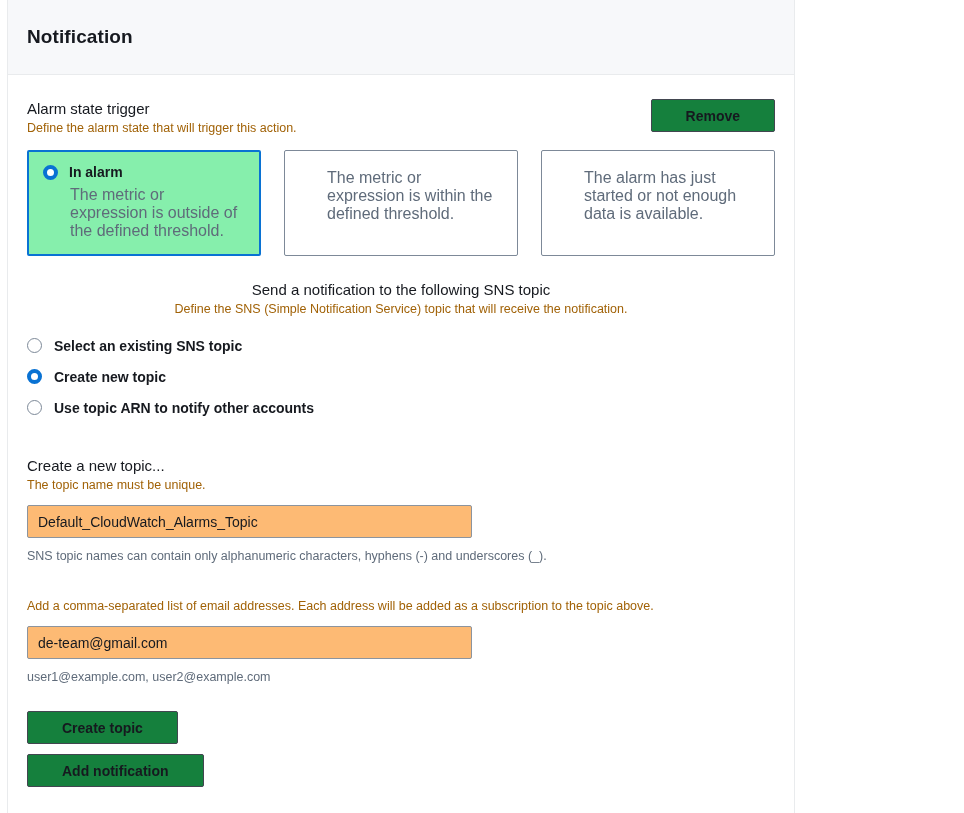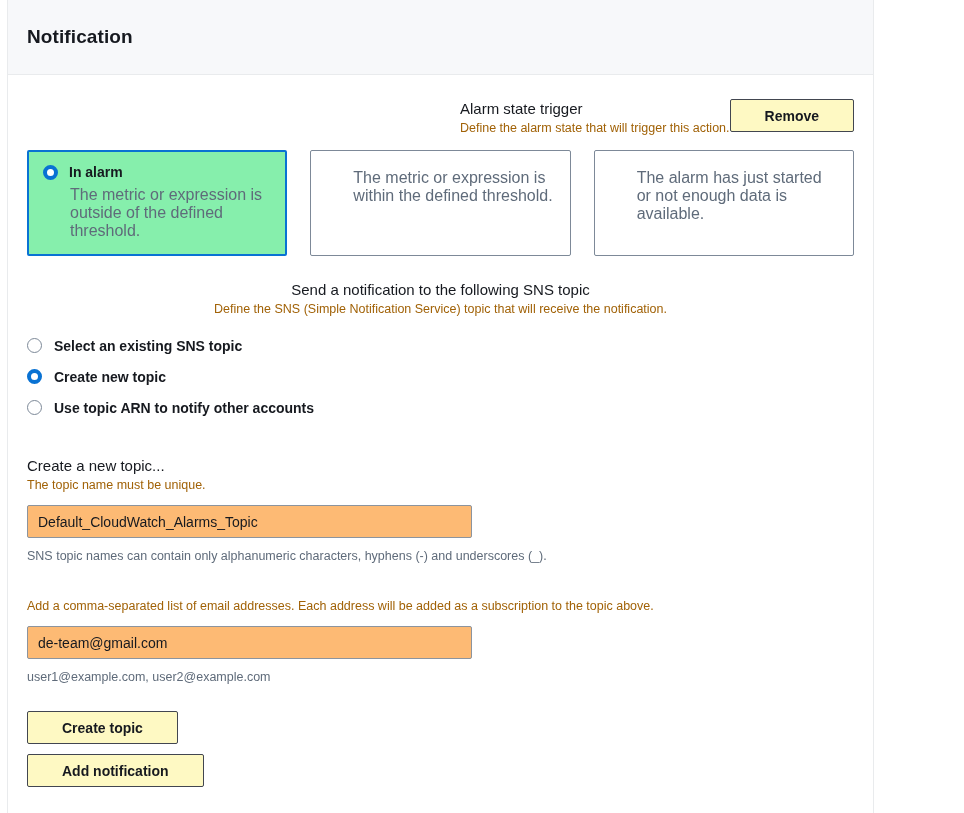--- a/index.html
+++ b/index.html
@@ -5,44 +5,44 @@
   * { box-sizing: border-box; }
   html, body {
     margin: 0; padding: 0;
     background: #ffffff;
     font-family: "Liberation Sans", sans-serif;
   }
   body { width: 964px; height: 813px; overflow: hidden; }
 
   .panel {
     position: absolute;
-    left: 7px; top: 0; width: 867px; height: 813px;
+    left: 7px; top: 0; width: 788px; height: 813px;
     border-left: 1px solid #e9ebed;
     border-right: 1px solid #e9ebed;
     background: #ffffff;
   }
   .panel-header {
     height: 75px;
     background: #f7f8fa;
     border-bottom: 1px solid #e9ebed;
     display: flex; align-items: center;
     padding-left: 19px;
   }
   .panel-title {
     font-size: 19px; font-weight: bold; color: #16191f;
     letter-spacing: 0.1px;
   }
   .panel-body { position: relative; padding: 24px 19px 0 19px; }
 
-  .row-top { display: flex; justify-content: flex-end; align-items: flex-start; margin-left: 19px; }
+  .row-top { display: flex; justify-content: space-between; align-items: flex-start; }
   .sec-head { font-size: 15px; color: #16191f; line-height: 19px; }
   .sec-desc { font-size: 12.5px; color: #a16207; line-height: 17px; margin-top: 2px; }
 
   .btn {
-    background: #fef9c3;
+    background: #15803d;
     border: 1px solid #424650;
     border-radius: 2px;
     color: #16191f;
     font-family: "Liberation Sans", sans-serif;
     font-size: 14px; font-weight: bold;
     padding: 0 34px; height: 33px;
     cursor: pointer; white-space: nowrap;
   }
   .btn-remove { min-width: 113px; }
 

